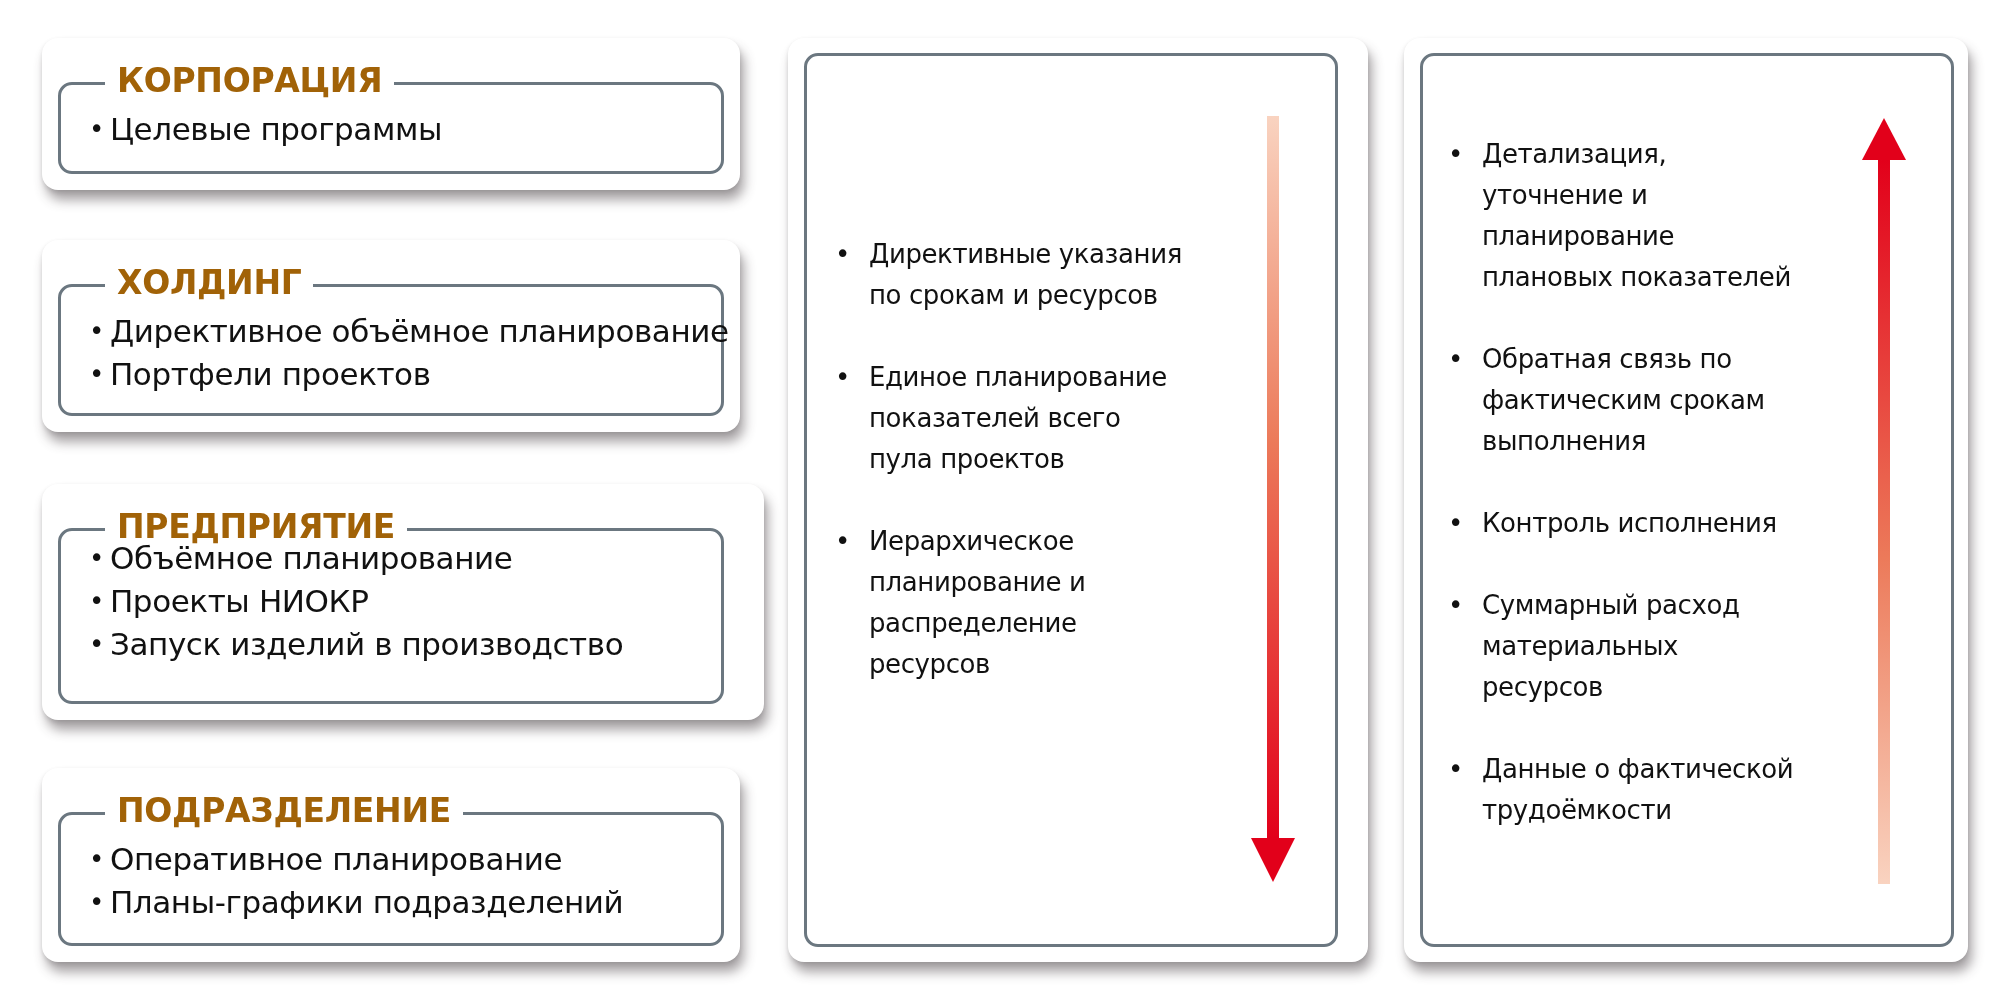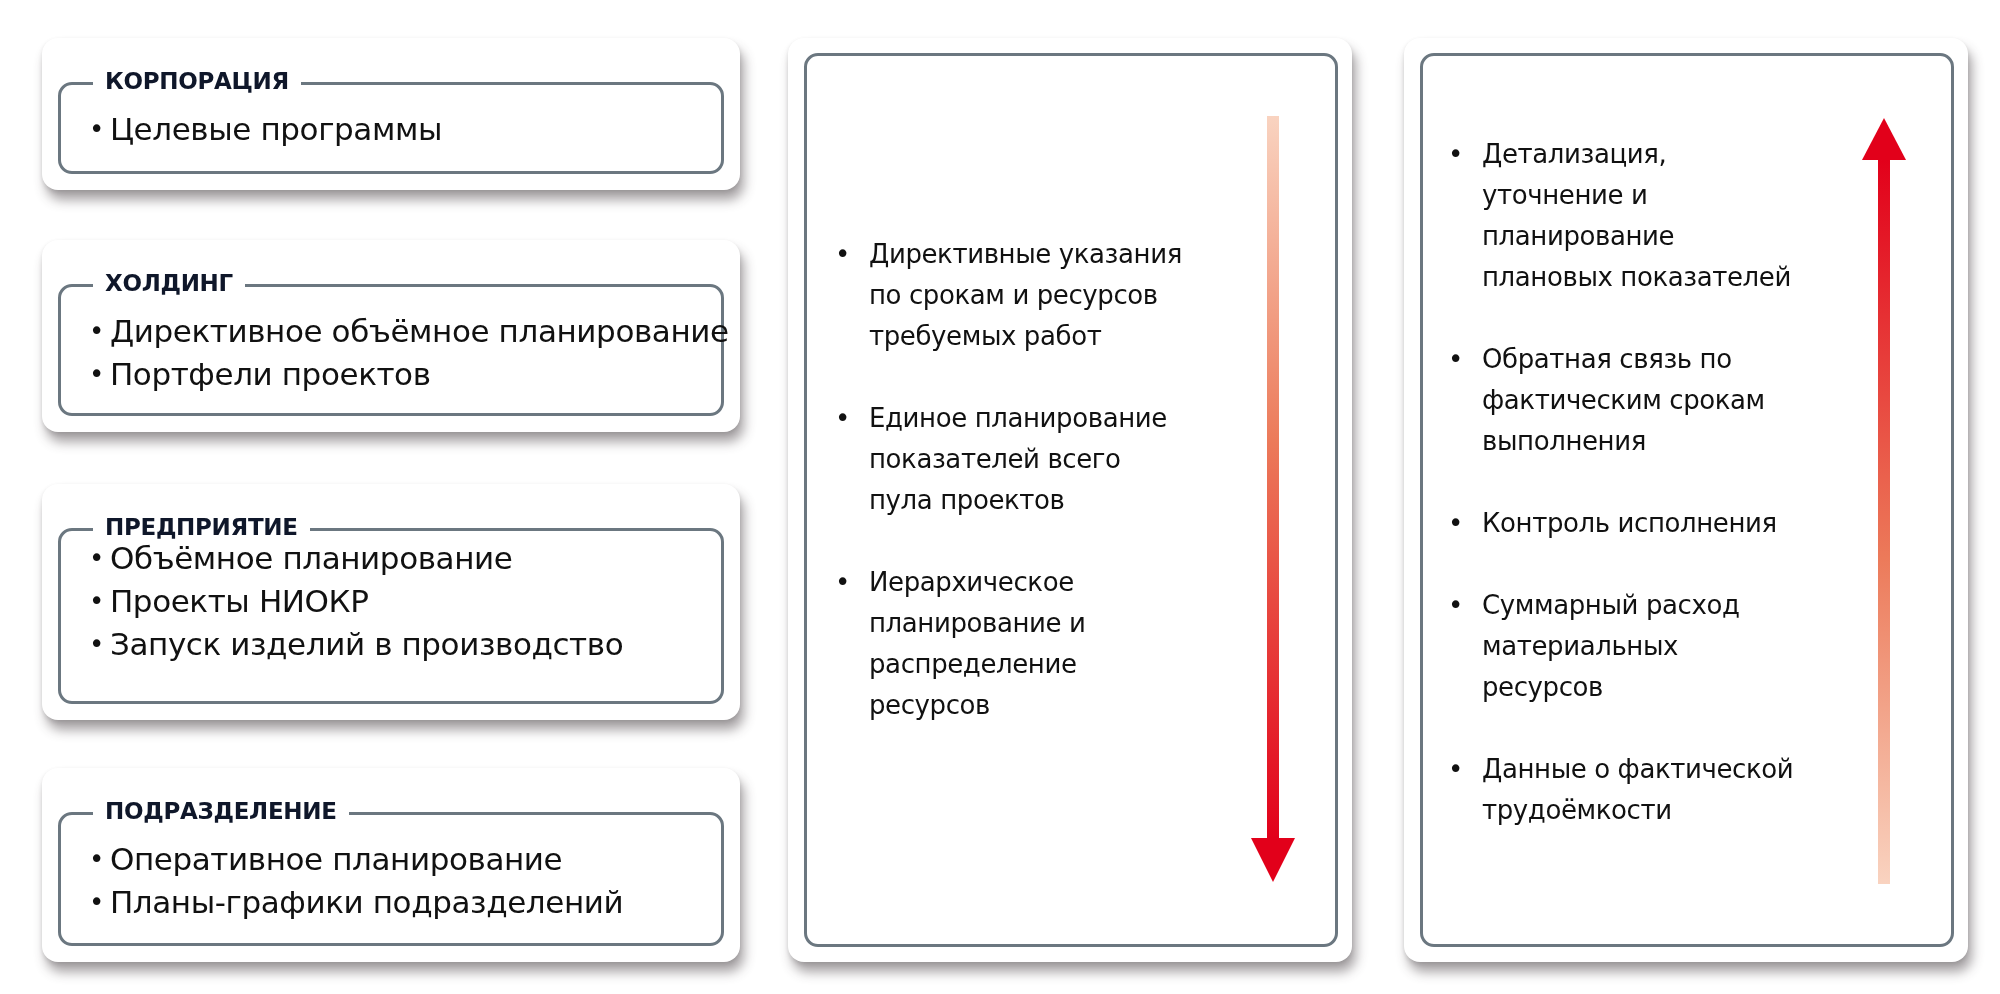--- a/index.html
+++ b/index.html
@@ -8,22 +8,22 @@
     font-family: "DejaVu Sans", "Liberation Sans", sans-serif; color: #111;
   }
   .card {
     position: absolute; background: #fff; border-radius: 16px;
     box-shadow: 0 2px 4px rgba(0,0,0,0.10), 4px 10px 12px rgba(60,50,55,0.45);
   }
   .frame {
     position: absolute; border: 3px solid #6b7780; border-radius: 14px; box-sizing: border-box;
   }
   .level-title {
-    position: absolute; left: 32px; top: -24px; background: #fff; padding: 0 12px;
-    font-weight: bold; font-size: 23px; line-height: 40px; letter-spacing: -0.3px; color: #0f172a;
+    position: absolute; left: 44px; top: -24px; background: #fff; padding: 0 12px;
+    font-weight: bold; font-size: 33px; line-height: 40px; letter-spacing: -0.3px; color: #a16207;
   }
   .level-list { position: absolute; left: 24px; right: 12px; margin: 4px; padding: 0; list-style: none; }
   .level-list li {
     font-size: 31px; line-height: 41px; white-space: nowrap; letter-spacing: -0.4px;
   }
   .level-list li::before { content: "\2022"; margin-right: 6px; font-size: 26px; position: relative; top: -2px; }
   .panel-list { position: absolute; margin: 0; padding: 0; list-style: none; }
   .panel-list li {
     position: relative; padding-left: 36px; font-size: 26px; line-height: 41px; margin-bottom: 41px;
     letter-spacing: -0.4px;
@@ -47,48 +47,47 @@
 <div class="card" style="left:42px; top:240px; width:698px; height:192px;">
   <div class="frame" style="left:16px; top:44px; width:666px; height:132px;">
     <div class="level-title">ХОЛДИНГ</div>
     <ul class="level-list" style="top:20px;">
       <li>Директивное объёмное планирование</li>
       <li>Портфели проектов</li>
     </ul>
   </div>
 </div>
 
-<div class="card" style="left:42px; top:484px; width:698px; height:236px;">
+<div class="card" style="left:42px; top:484px; width:698px; height:236px;padding-left:24px;">
   <div class="frame" style="left:16px; top:44px; width:666px; height:176px;">
     <div class="level-title">ПРЕДПРИЯТИЕ</div>
     <ul class="level-list" style="top:3px;">
       <li>Объёмное планирование</li>
       <li>Проекты НИОКР</li>
       <li>Запуск изделий в производство</li>
     </ul>
   </div>
 </div>
 
 <div class="card" style="left:42px; top:768px; width:698px; height:194px;">
   <div class="frame" style="left:16px; top:44px; width:666px; height:134px;">
     <div class="level-title">ПОДРАЗДЕЛЕНИЕ</div>
     <ul class="level-list" style="top:20px;">
       <li>Оперативное планирование</li>
       <li>Планы-графики подразделений</li>
     </ul>
   </div>
 </div>
 
-<div class="card" style="left:788px; top:38px; width:564px; height:924px;">
+<div class="card" style="left:788px; top:38px; width:564px; height:924px;padding-left:16px;">
   <div class="frame" style="left:16px; top:15px; width:534px; height:894px;"></div>
   <ul class="panel-list" style="left:45px; top:196px;">
     <li>
       <span>Директивные указания</span>
       <span>по срокам и ресурсов</span>
-      <span>требуемых работ</span>
     </li>
     <li>
       <span>Единое планирование</span>
       <span>показателей всего</span>
       <span>пула проектов</span>
     </li>
     <li>
       <span>Иерархическое</span>
       <span>планирование и</span>
       <span>распределение</span>

